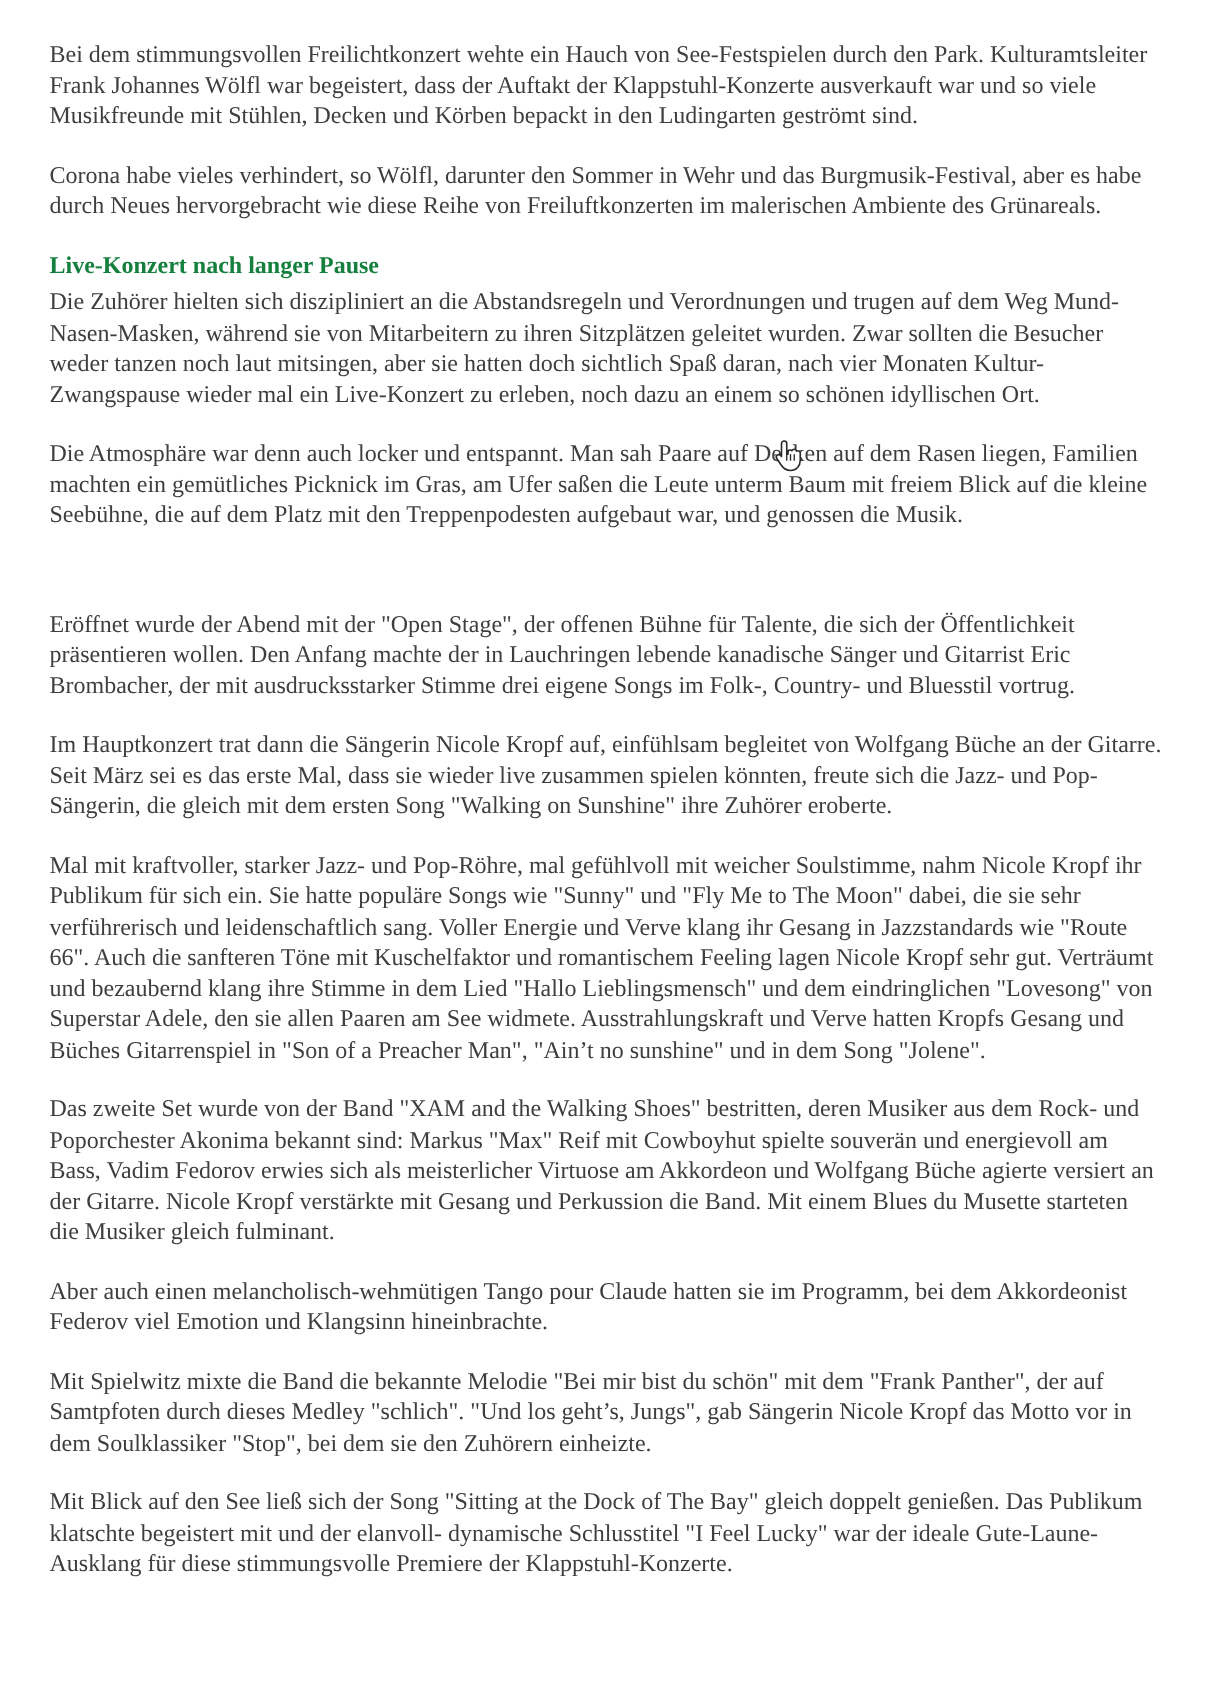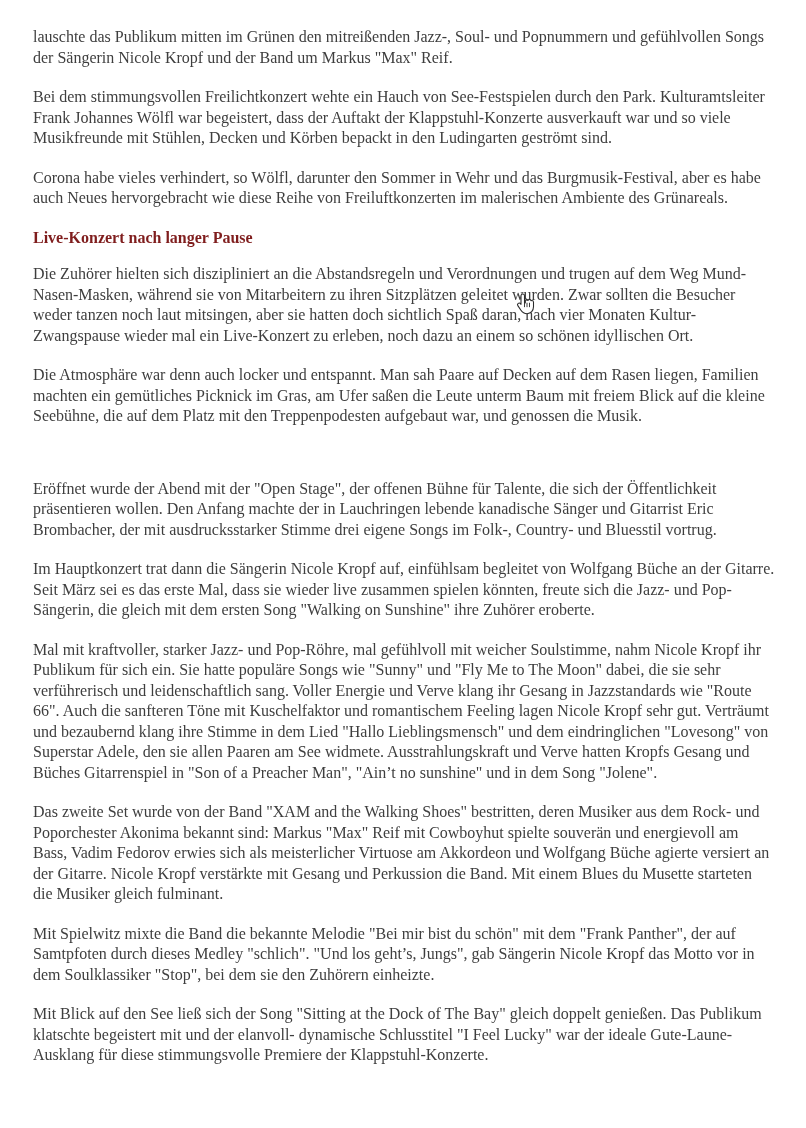--- a/index.html
+++ b/index.html
@@ -25,68 +25,68 @@
     text-align: left;
   }
   .article-body p {
     margin: 0 0 19px 0;
   }
   .section-heading {
     margin: 0;
     font-size: 16px;
     line-height: 20.5px;
     font-weight: bold;
-    color: #7f1d1d;
+    color: #15803d;
   }
   .section p {
-    margin-top: 16px;
+    margin-top: 4px;
   }
   .content-gap {
     height: 33px;
   }
   .cursor {
     position: absolute;
     left: 515px;
     top: 292px;
     width: 20px;
     height: 27px;
     pointer-events: none;
   }
 </style>
 </head>
 <body>
 
 <main>
   <article class="article-body">
 
-    <p>lauschte das Publikum mitten im Grünen den mitreißenden Jazz-, Soul- und Popnummern und gefühlvollen Songs der Sängerin Nicole Kropf und der Band um Markus "Max" Reif.</p>
 
     <p>Bei dem stimmungsvollen Freilichtkonzert wehte ein Hauch von See-Festspielen durch den Park. Kulturamtsleiter Frank Johannes Wölfl war begeistert, dass der Auftakt der Klappstuhl-Konzerte ausverkauft war und so viele Musikfreunde mit Stühlen, Decken und Körben bepackt in den Ludingarten geströmt sind.</p>
 
-    <p>Corona habe vieles verhindert, so Wölfl, darunter den Sommer in Wehr und das Burgmusik-Festival, aber es habe auch Neues hervorgebracht wie diese Reihe von Freiluftkonzerten im malerischen Ambiente des Grünareals.</p>
+    <p>Corona habe vieles verhindert, so Wölfl, darunter den Sommer in Wehr und das Burgmusik-Festival, aber es habe durch Neues hervorgebracht wie diese Reihe von Freiluftkonzerten im malerischen Ambiente des Grünareals.</p>
 
     <section class="section">
       <h3 class="section-heading">Live-Konzert nach langer Pause</h3>
       <p>Die Zuhörer hielten sich diszipliniert an die Abstandsregeln und Verordnungen und trugen auf dem Weg Mund-Nasen-Masken, während sie von Mitarbeitern zu ihren Sitzplätzen geleitet wurden. Zwar sollten die Besucher weder tanzen noch laut mitsingen, aber sie hatten doch sichtlich Spaß daran, nach vier Monaten Kultur-Zwangspause wieder mal ein Live-Konzert zu erleben, noch dazu an einem so schönen idyllischen Ort.</p>
     </section>
 
     <p>Die Atmosphäre war denn auch locker und entspannt. Man sah Paare auf Decken auf dem Rasen liegen, Familien machten ein gemütliches Picknick im Gras, am Ufer saßen die Leute unterm Baum mit freiem Blick auf die kleine Seebühne, die auf dem Platz mit den Treppenpodesten aufgebaut war, und genossen die Musik.</p>
 
     <div class="content-gap"></div>
 
     <p>Eröffnet wurde der Abend mit der "Open Stage", der offenen Bühne für Talente, die sich der Öffentlichkeit präsentieren wollen. Den Anfang machte der in Lauchringen lebende kanadische Sänger und Gitarrist Eric Brombacher, der mit ausdrucksstarker Stimme drei eigene Songs im Folk-, Country- und Bluesstil vortrug.</p>
 
     <section class="section">
       <p>Im Hauptkonzert trat dann die Sängerin Nicole Kropf auf, einfühlsam begleitet von Wolfgang Büche an der Gitarre. Seit März sei es das erste Mal, dass sie wieder live zusammen spielen könnten, freute sich die Jazz- und Pop-Sängerin, die gleich mit dem ersten Song "Walking on Sunshine" ihre Zuhörer eroberte.</p>
     </section>
 
     <p>Mal mit kraftvoller, starker Jazz- und Pop-Röhre, mal gefühlvoll mit weicher Soulstimme, nahm Nicole Kropf ihr Publikum für sich ein. Sie hatte populäre Songs wie "Sunny" und "Fly Me to The Moon" dabei, die sie sehr verführerisch und leidenschaftlich sang. Voller Energie und Verve klang ihr Gesang in Jazzstandards wie "Route 66". Auch die sanfteren Töne mit Kuschelfaktor und romantischem Feeling lagen Nicole Kropf sehr gut. Verträumt und bezaubernd klang ihre Stimme in dem Lied "Hallo Lieblingsmensch" und dem eindringlichen "Lovesong" von Superstar Adele, den sie allen Paaren am See widmete. Ausstrahlungskraft und Verve hatten Kropfs Gesang und Büches Gitarrenspiel in "Son of a Preacher Man", "Ain’t no sunshine" und in dem Song "Jolene".</p>
 
     <p>Das zweite Set wurde von der Band "XAM and the Walking Shoes" bestritten, deren Musiker aus dem Rock- und Poporchester Akonima bekannt sind: Markus "Max" Reif mit Cowboyhut spielte souverän und energievoll am Bass, Vadim Fedorov erwies sich als meisterlicher Virtuose am Akkordeon und Wolfgang Büche agierte versiert an der Gitarre. Nicole Kropf verstärkte mit Gesang und Perkussion die Band. Mit einem Blues du Musette starteten die Musiker gleich fulminant.</p>
 
+    <p>Aber auch einen melancholisch-wehmütigen Tango pour Claude hatten sie im Programm, bei dem Akkordeonist Federov viel Emotion und Klangsinn hineinbrachte.</p>
 
     <p>Mit Spielwitz mixte die Band die bekannte Melodie "Bei mir bist du schön" mit dem "Frank Panther", der auf Samtpfoten durch dieses Medley "schlich". "Und los geht’s, Jungs", gab Sängerin Nicole Kropf das Motto vor in dem Soulklassiker "Stop", bei dem sie den Zuhörern einheizte.</p>
 
     <p>Mit Blick auf den See ließ sich der Song "Sitting at the Dock of The Bay" gleich doppelt genießen. Das Publikum klatschte begeistert mit und der elanvoll- dynamische Schlusstitel "I Feel Lucky" war der ideale Gute-Laune-Ausklang für diese stimmungsvolle Premiere der Klappstuhl-Konzerte.</p>
 
   </article>
 
   <div class="cursor">
     <svg width="20" height="27" viewBox="0 0 24 32" xmlns="http://www.w3.org/2000/svg">
       <path d="M9.3 2.2c1.2 0 2.1.95 2.1 2.1v8.5h1v-1.6c0-1 .8-1.8 1.8-1.8.5 0 1 .2 1.3.6.3-.7 1-1.2 1.8-1.2.9 0 1.7.6 1.9 1.5.3-.2.6-.3 1-.3 1.1 0 2 .9 2 2v5.6c0 4.6-3.1 8.2-7.7 8.2-3.8 0-5.8-1.7-7.6-4.4l-3.5-5.2c-.6-.9-.4-2.1.5-2.7.9-.6 2.1-.4 2.8.4l.5.7V4.3c0-1.15.95-2.1 2.1-2.1z" fill="#ffffff" stroke="#2b2b2b" stroke-width="1.3" stroke-linejoin="round"></path>

